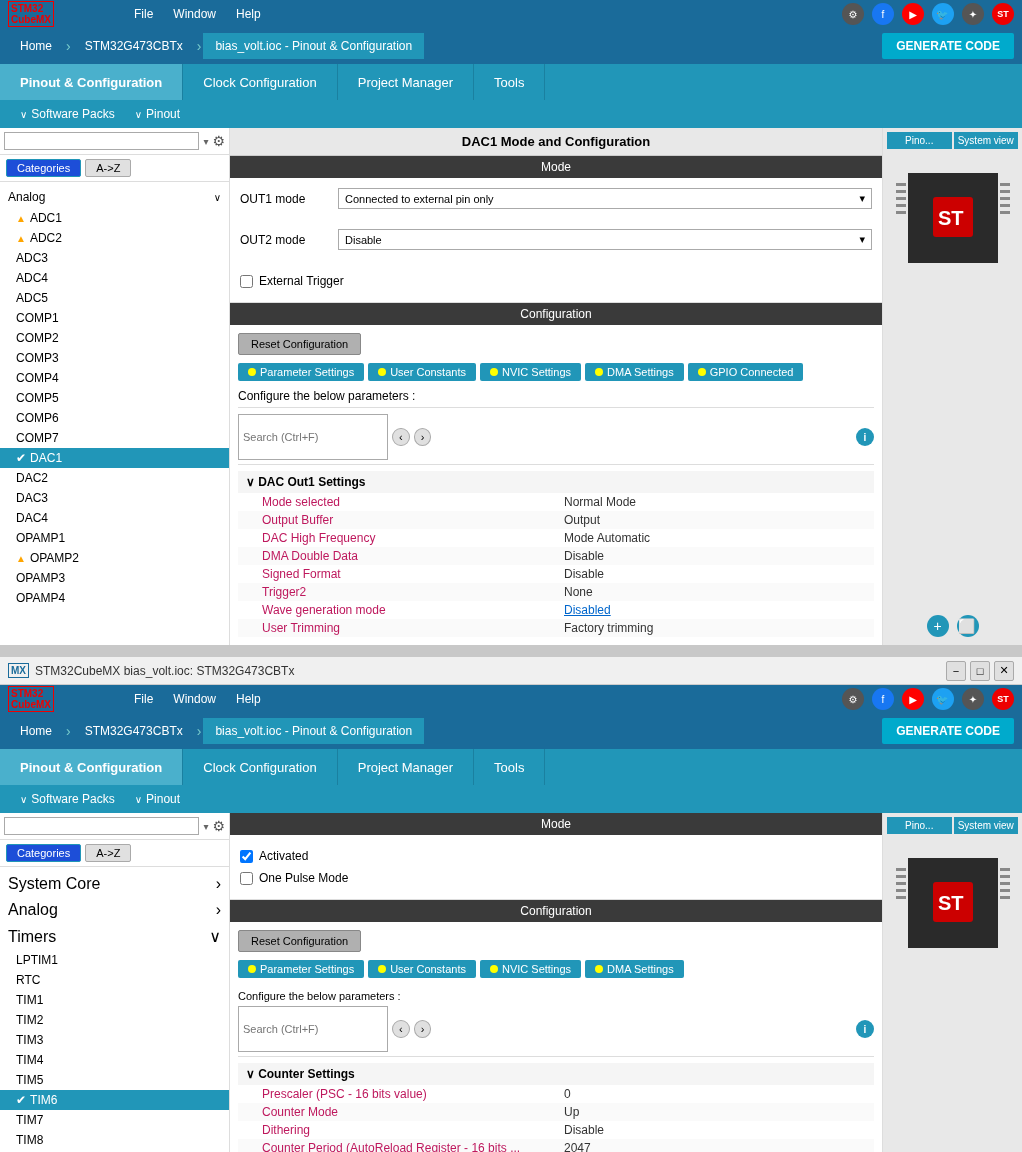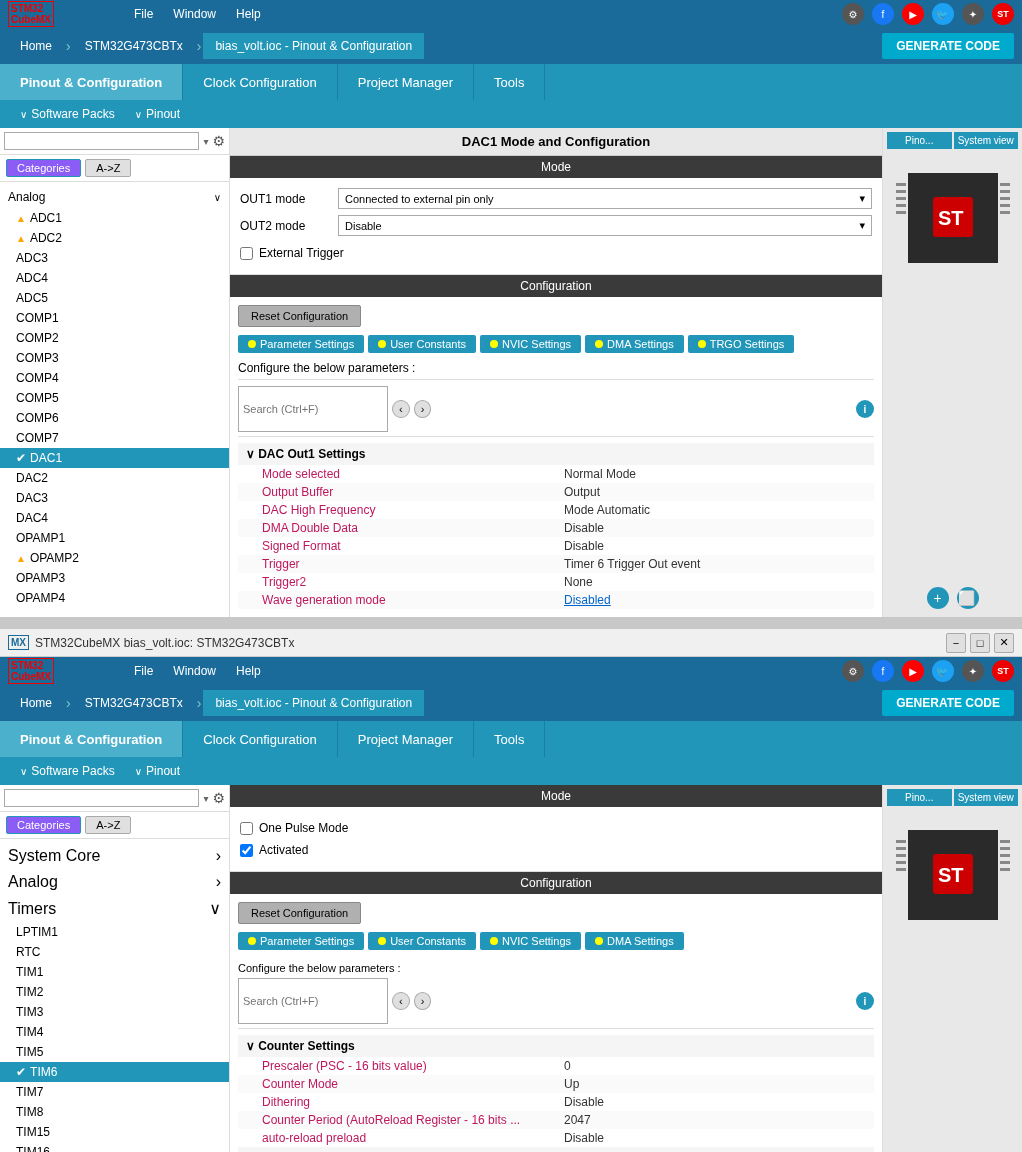--- a/index.html
+++ b/index.html
@@ -42,35 +42,35 @@
     .main-content { display: flex; background: #f0f0f0; }
     
     
     .sidebar { width: 230px; background: #fff; border-right: 1px solid #ddd; min-height: 460px; }
     .sidebar-search { display: flex; align-items: center; padding: 4px; border-bottom: 1px solid #ddd; gap: 4px; }
     .sidebar-search input { flex: 1; border: 1px solid #aaa; padding: 2px 4px; font-size: 11px; }
     .sidebar-search .dropdown-arrow { font-size: 10px; color: #666; }
     .gear-icon { font-size: 14px; color: #555; cursor: pointer; }
     .tab-buttons { display: flex; gap: 4px; padding: 4px 6px; border-bottom: 1px solid #ddd; }
     .tab-btn { padding: 2px 10px; font-size: 11px; border: 1px solid #aaa; background: #e0e0e0; cursor: pointer; border-radius: 2px; }
-    .tab-btn.active { background: #8b5cf6; color: #fff; border-color: #2196b8; }
+    .tab-btn.active { background: #1d4ed8; color: #fff; border-color: #2196b8; }
     .sidebar-item { padding: 3px 16px; font-size: 12px; cursor: pointer; display: flex; align-items: center; gap: 4px; }
     .sidebar-item.selected { background: #2196b8; color: #fff; }
     .sidebar-item .warning { color: orange; font-size: 10px; }
     .sidebar-item .check { color: #2196b8; font-size: 12px; }
     .sidebar-item.selected .check { color: #fff; }
 
     
     .right-panel { flex: 1; padding: 0; }
     .panel-title { background: #e8e8e8; text-align: center; padding: 6px; font-size: 13px; font-weight: bold; border-bottom: 1px solid #ccc; }
     .section-header { background: #3a3a3a; color: #fff; text-align: center; padding: 4px; font-size: 12px; }
     
     
     .mode-section { background: #fff; padding: 10px; border-bottom: 1px solid #ddd; }
-    .mode-row { display: flex; align-items: center; margin-bottom: 6px; gap: 8px; }
+    .mode-row { display: flex; align-items: center; margin-bottom: 20px; gap: 8px; }
     .mode-label { font-size: 12px; min-width: 90px; }
     .mode-select { flex: 1; border: 1px solid #aaa; padding: 3px 6px; font-size: 11px; display: flex; align-items: flex-end; justify-content: space-between; background: #fff; }
     .checkbox-row { display: flex; align-items: center; gap: 6px; font-size: 12px; padding: 4px 0; }
     
     
     .config-section { background: #fff; padding: 8px; }
     .reset-btn { background: #b0b0b0; border: 1px solid #888; padding: 4px 12px; font-size: 11px; cursor: pointer; border-radius: 2px; margin-bottom: 8px; }
     
     
     .settings-tabs { display: flex; flex-wrap: wrap; gap: 4px; margin-bottom: 8px; }
@@ -250,21 +250,21 @@
           <button class="settings-tab">
             <span class="dot"></span>
             <span>NVIC Settings</span>
           </button>
           <button class="settings-tab">
             <span class="dot"></span>
             <span>DMA Settings</span>
           </button>
           <button class="settings-tab">
             <span class="dot"></span>
-            <span>TRGO Settings</span>
+            <span>GPIO Connected</span>
           </button>
         </div>
         <div class="params-search">
           <span>Configure the below parameters :</span>
         </div>
         <div class="params-search">
           <input type="text" placeholder="Search (Ctrl+F)" style="">
           <button class="nav-btn">‹</button>
           <button class="nav-btn">›</button>
           <div class="info-icon">i</div>
@@ -285,30 +285,30 @@
             </div>
             <div class="params-row">
               <span class="params-name">DMA Double Data</span>
               <span class="params-value">Disable</span>
             </div>
             <div class="params-row">
               <span class="params-name">Signed Format</span>
               <span class="params-value">Disable</span>
             </div>
             <div class="params-row">
-              <span class="params-name">Trigger</span>
-              <span class="params-value">Timer 6 Trigger Out event</span>
-            </div>
-            <div class="params-row">
               <span class="params-name">Trigger2</span>
               <span class="params-value">None</span>
             </div>
             <div class="params-row">
               <span class="params-name">Wave generation mode</span>
               <span class="params-value underline">Disabled</span>
+            </div>
+            <div class="params-row">
+              <span class="params-name">User Trimming</span>
+              <span class="params-value">Factory trimming</span>
             </div>
           </div>
       </div>
     </div>
 
     <div class="far-right">
       <div class="view-tabs">
         <div class="view-tab">Pino...</div>
         <div class="view-tab">System view</div>
       </div>
@@ -445,26 +445,26 @@
           <div class="sidebar-item">TIM17</div>
 
         </div>
       </div>
     </div>
 
     <div class="right-panel">
       <div class="section-header">Mode</div>
       <div class="mode-section">
         <div class="checkbox-row">
+          <input type="checkbox" checked="" style="">
+          <span>Activated</span>
+        </div>
+        <div class="checkbox-row">
           <input type="checkbox" style="">
           <span>One Pulse Mode</span>
-        </div>
-        <div class="checkbox-row">
-          <input type="checkbox" checked="" style="">
-          <span>Activated</span>
         </div>
       </div>
       <div class="section-header">Configuration</div>
       <div class="config-section">
         <button class="reset-btn">Reset Configuration</button>
         <div class="settings-tabs">
           <button class="settings-tab">
             <span class="dot"></span>
             <span>Parameter Settings</span>
           </button>

